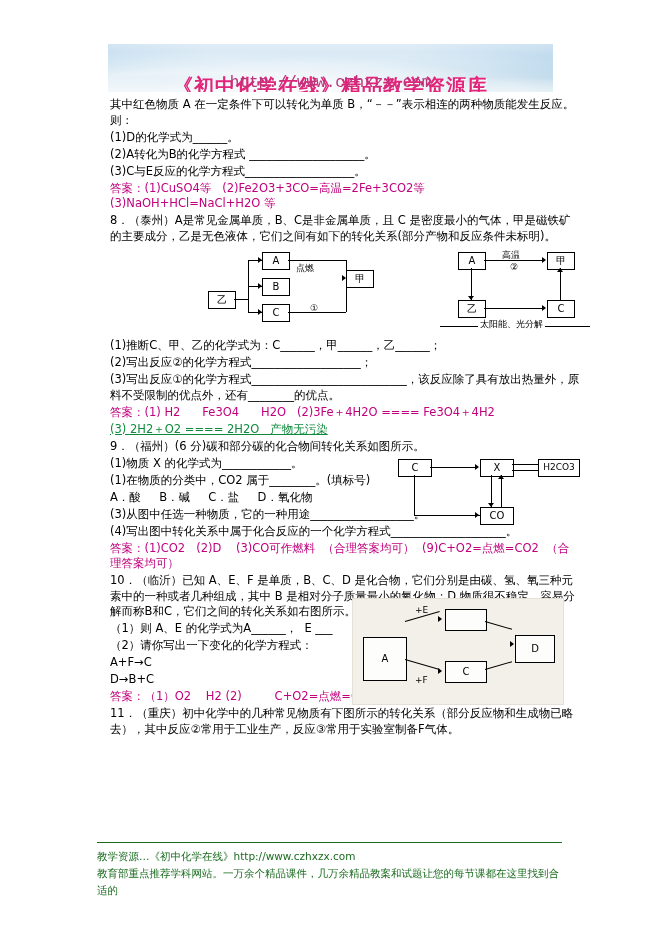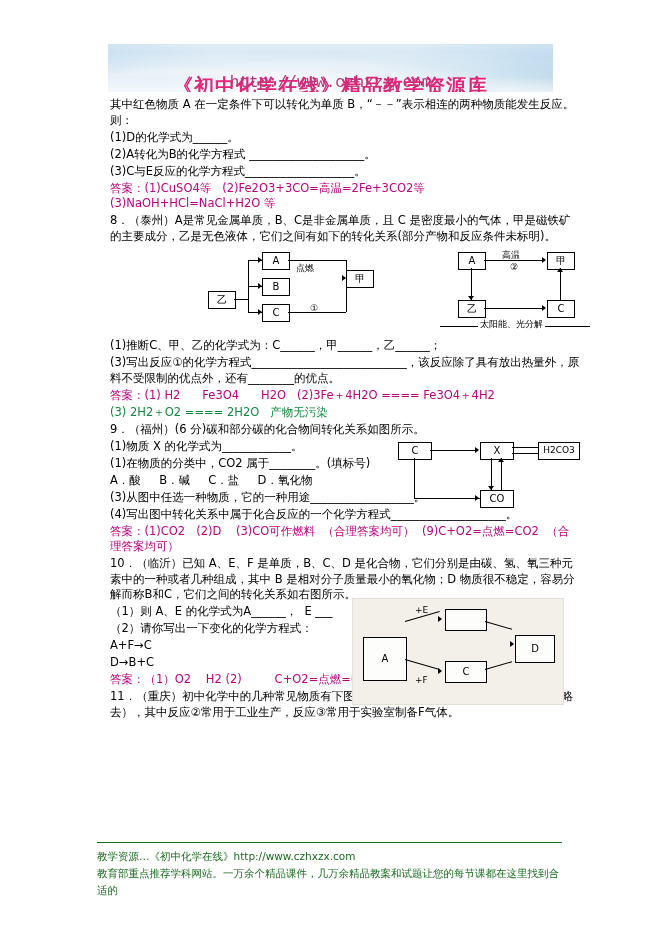--- a/index.html
+++ b/index.html
@@ -211,23 +211,24 @@
       <div class="arrowD" style="left:358px; top:48px;"></div>
       <div class="vline" style="left:450px; top:20px; height:32px;"></div>
       <div class="arrowU" style="left:447px; top:20px;"></div>
       <div class="dlabel" style="left:392px; top:1px;">高温</div>
       <div class="dlabel" style="left:400px; top:14px;">②</div>
       <div class="hline" style="left:330px; top:78px; width:150px;"></div>
       <div class="dlabel" style="left:368px; top:70px; background:#fff; padding:0 2px;">太阳能、光分解</div>
     </div>
 
     <p class="line">(1)推断C、甲、乙的化学式为：C______，甲______，乙______；</p>
+    <p class="line">(2)写出反应②的化学方程式___________________；</p>
     <p class="line">(3)写出反应①的化学方程式___________________________，该反应除了具有放出热量外，原料不受限制的优点外，还有________的优点。</p>
     <p class="answer">答案：(1) H2      Fe3O4      H2O   (2)3Fe＋4H2O ==== Fe3O4＋4H2</p>
-    <p class="answer green" style="color:#0f8a3c;">(3) 2H2＋O2 ==== 2H2O   产物无污染</p>
+    <p class="answer green" style="color:#0f8a3c;text-decoration:underline;">(3) 2H2＋O2 ==== 2H2O   产物无污染</p>
 
     <p class="line">9．（福州）(6 分)碳和部分碳的化合物间转化关系如图所示。</p>
 
     <div style="position:relative;">
       <p class="line">(1)物质 X 的化学式为____________。</p>
       <p class="line">(1)在物质的分类中，CO2 属于________。(填标号)</p>
       <p class="line">A．酸     B．碱     C．盐     D．氧化物</p>
       <p class="line">(3)从图中任选一种物质，它的一种用途__________________。</p>
       <p class="line">(4)写出图中转化关系中属于化合反应的一个化学方程式____________________。</p>
 

